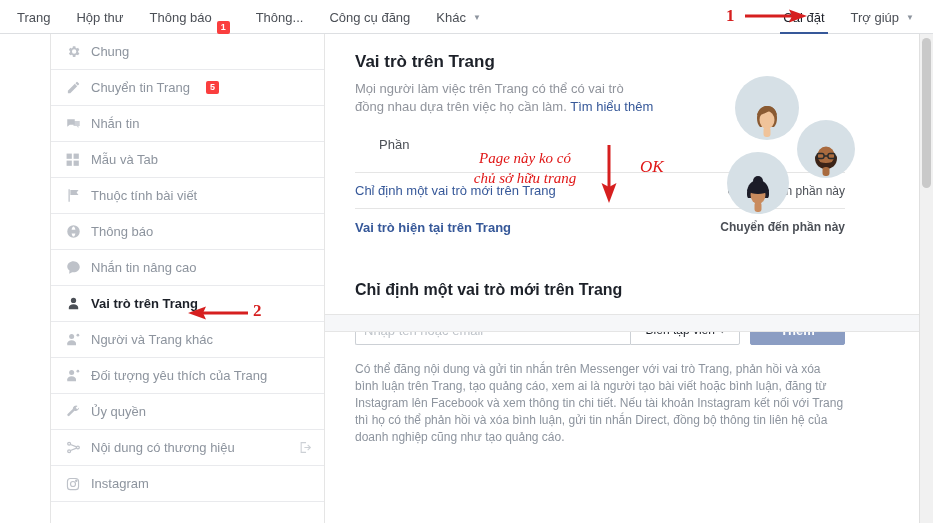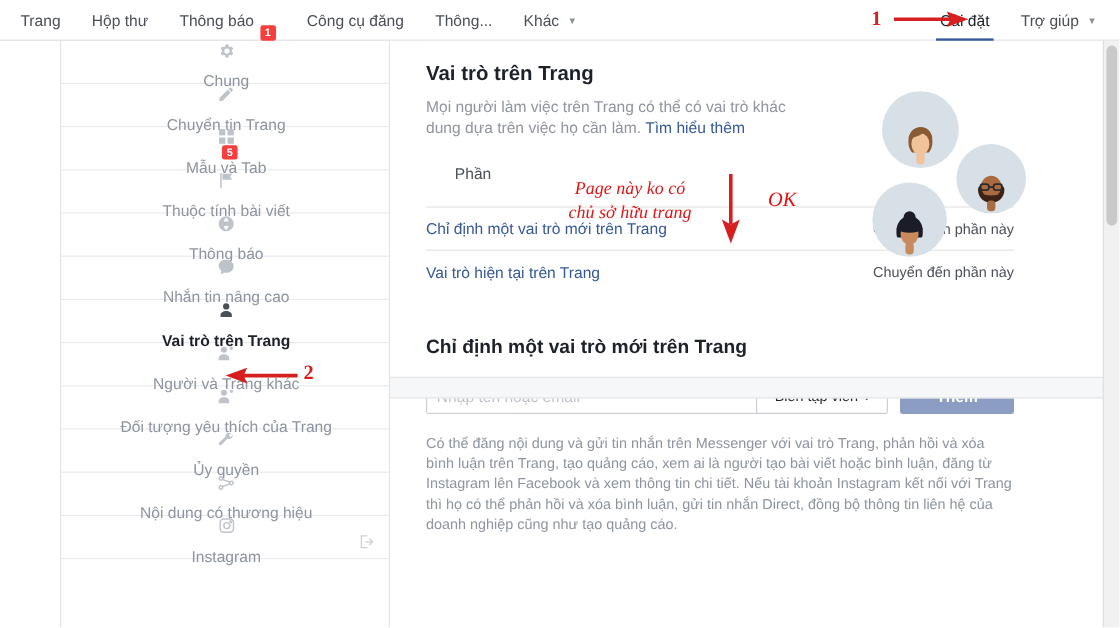--- a/index.html
+++ b/index.html
@@ -66,21 +66,20 @@
   }
   .side-item {
     display:flex; align-items:center;
     height: 36px;
     padding: 0 12px 0 14px;
     border-bottom: 1px solid #e9eaed;
     cursor:pointer;
     font-size: 13px;
     color: #8d949e;
     gap: 10px;
-    flex-direction: column;
   }
   .side-item:last-child { border-bottom: 1px solid #e9eaed; }
   .side-item.active { color:#1d2129; font-weight: bold; }
   .side-ico {
     width: 16px; height:16px;
     flex: 0 0 16px;
     display:flex; align-items:center; justify-content:center;
     color:#bec2c9;
   }
   .side-item.active .side-ico { color:#4b4f56; }
@@ -110,21 +109,21 @@
 
   .divider { height:1px; background:#e5e5e5; width: 490px; }
 
   .link-row {
     width: 490px;
     height: 36px;
     display:flex; align-items:center;
     border-bottom: 1px solid #e5e5e5;
     font-size: 13px;
   }
-  .link-row:last-of-type { border-bottom: none; }
+  .link-row:last-of-type { border-bottom: none; font-weight: bold; }
   .link-row a { color:#365899; text-decoration:none; cursor:pointer; }
   .link-row .goto { margin-left:auto; color:#4b4f56; font-size:12px; cursor:pointer; }
 
   .band {
     position:absolute; left:0; right:0;
     height: 18px; background:#f6f7f9;
     border-top:1px solid #e5e5e5;
     border-bottom:1px solid #e5e5e5;
   }
 
@@ -225,24 +224,24 @@
       <span>Trang</span>
     </div>
     <div class="nav-item">
       <span>Hộp thư</span>
     </div>
     <div class="nav-item">
       <span>Thông báo</span>
       <span class="nav-badge">1</span>
     </div>
     <div class="nav-item">
+      <span>Thông...</span>
+    </div>
+    <div class="nav-item">
       <span>Công cụ đăng</span>
-    </div>
-    <div class="nav-item">
-      <span>Thông...</span>
     </div>
     <div class="nav-item">
       <span>Khác</span>
       <span class="caret">▼</span>
     </div>
   </div>
   <div class="nav-right">
     <div class="nav-item active">
       <span>Cài đặt</span>
     </div>
@@ -269,20 +268,29 @@
     <div class="side-item">
       <span class="side-ico">
         <svg width="15" height="15" viewBox="0 0 24 24" fill="currentColor">
             <path d="M3 17.2V21h3.8L17.9 9.9l-3.8-3.8L3 17.2zM20.7 7.1a1 1 0 000-1.4l-2.4-2.4a1 1 0 00-1.4 0l-1.8 1.8 3.8 3.8 1.8-1.8z"></path>
           </svg>
       </span>
       <span class="side-label">Chuyển tin Trang</span>
       <span class="nav-badge" style="margin-left:6px;">5</span>
     </div>
 
+    <div class="side-item">
+      <span class="side-ico">
+        <svg width="15" height="15" viewBox="0 0 24 24" fill="currentColor">
+            <path d="M2 5h12v9H6l-4 3V5z"></path>
+            <path d="M16 8h6v8h-2v3l-3-3h-5V8z" opacity=".75"></path>
+          </svg>
+      </span>
+      <span class="side-label">Nhắn tin</span>
+    </div>
 
     <div class="side-item">
       <span class="side-ico">
         <svg width="14" height="14" viewBox="0 0 24 24" fill="currentColor">
             <rect x="1" y="1" width="9" height="9"></rect>
             <rect x="13" y="1" width="9" height="9"></rect>
             <rect x="1" y="13" width="9" height="9"></rect>
             <rect x="13" y="13" width="9" height="9"></rect>
           </svg>
       </span>
@@ -387,21 +395,21 @@
       <span class="side-label">Instagram</span>
     </div>
   </div>
 
   <div id="main">
 
     <div class="card">
       <div class="card-head">
         <h1 class="h1">Vai trò trên Trang</h1>
         <div class="subtext">
-          <span>Mọi người làm việc trên Trang có thể có vai trò khác dung dựa trên việc họ cần làm.</span>
+          <span>Mọi người làm việc trên Trang có thể có vai trò đồng nhau dựa trên việc họ cần làm.</span>
           <a href="#">Tìm hiểu thêm</a>
         </div>
       </div>
 
       <div class="phan-row">
         <span class="phan-label">Phần</span>
       </div>
 
       <div class="divider"></div>
 

